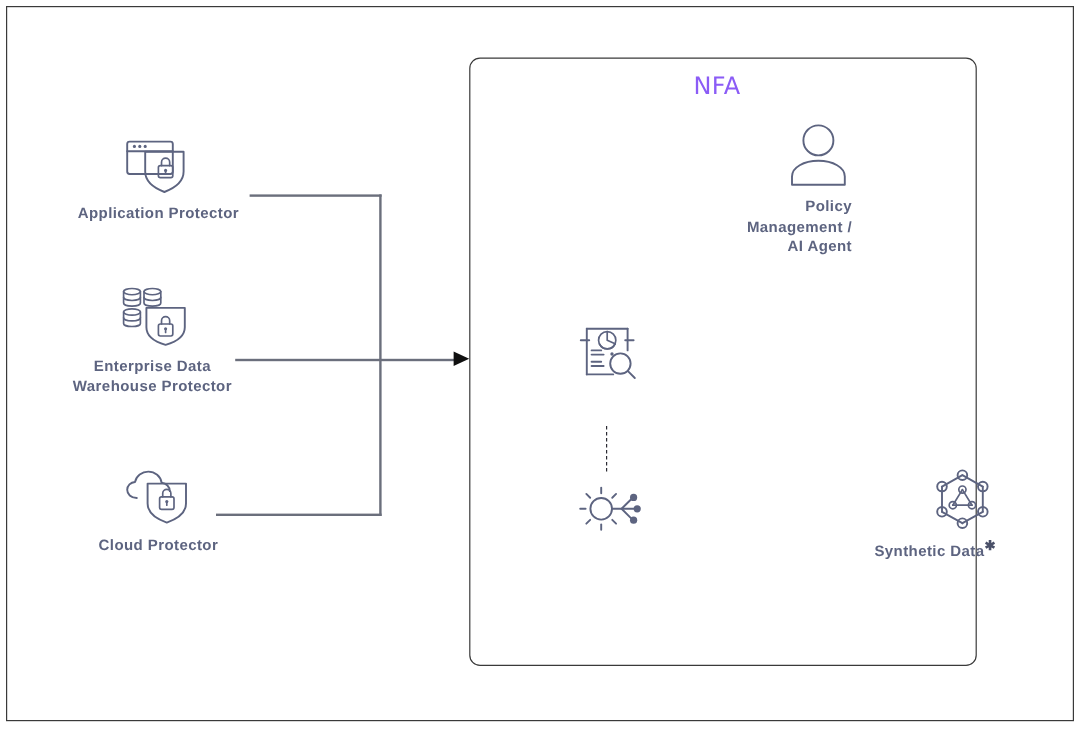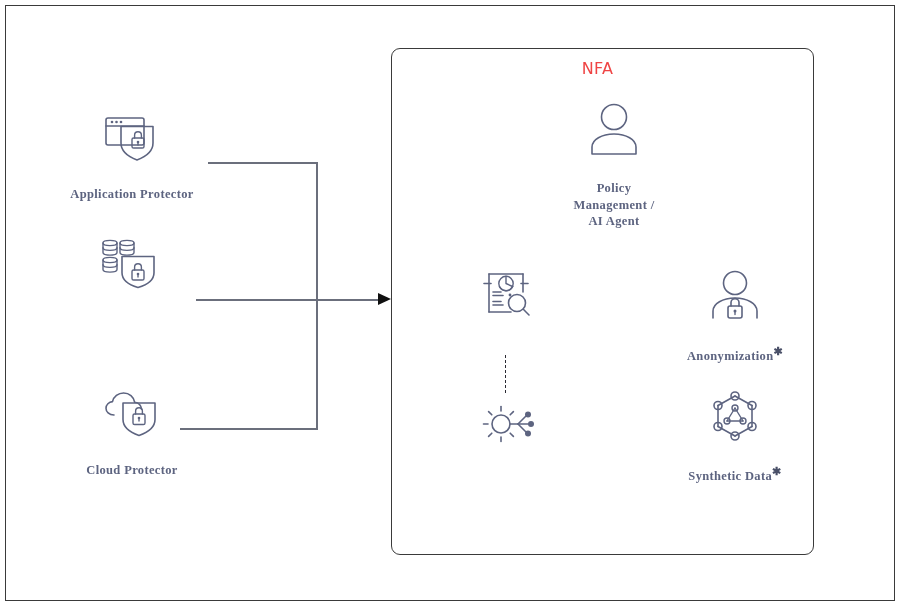--- a/index.html
+++ b/index.html
@@ -38,40 +38,40 @@
     box-sizing: border-box;
     background: #ffffff;
   }
   #nfa-title {
     position: absolute;
     left: 391px;
     top: 59px;
     width: 413px;
     text-align: center;
     font-family: "DejaVu Sans", sans-serif;
-    font-size: 16px;
+    font-size: 20px;
     font-weight: 400;
-    color: #ef4444;
+    color: #8b5cf6;
     letter-spacing: 0.3px;
   }
 
   
   .node {
     position: absolute;
     text-align: center;
   }
   .node .icon-wrap {
     display: block;
     margin: 0 auto;
     line-height: 0;
   }
   .node .node-label {
     display: block;
-    margin-top: 22px;
-    font-family: Liberation Serif, serif;
+    margin-top: 6px;
+    font-family: Liberation Sans, sans-serif;
     font-size: 12.5px;
     font-weight: bold;
     color: #5d6480;
     letter-spacing: 0.35px;
     line-height: 1.32;
     white-space: pre-line;
   }
   .node .ast {
     font-size: 13px;
     font-weight: bold;
@@ -79,25 +79,25 @@
     vertical-align: baseline;
   }
   .node.sup .ast { vertical-align: super; font-size: 11px; }
 
   
   #node-app       { left: 23px;  top: 112px; width: 218px; }
   #node-edw       { left: 18px;  top: 237px; width: 218px; }
   #node-cloud     { left: 23px;  top: 388px; width: 218px; }
 
   
-  #node-policy    { left: 518px; top: 100px; width: 192px; }
+  #node-policy    { left: 518px; top: 100px; width: 192px; text-align: right; }
   #node-discover  { left: 420px; top: 270px; width: 172px; }
   #node-anon      { left: 640px; top: 270px; width: 190px; }
   #node-semantic  { left: 420px; top: 400px; width: 178px; }
-  #node-synth     { left: 640px; top: 390px; width: 190px; }
+  #node-synth     { left: 640px; top: 390px; width: 190px; text-align: right; }
 
   
   .conn {
     position: absolute;
     background: #6b6f7c;
   }
   #conn-top-h   { left: 208px; top: 162px; width: 110px; height: 1.6px; }
   #conn-vert    { left: 316px; top: 162px; width: 1.6px; height: 268px; }
   #conn-bot-h   { left: 180px; top: 428px; width: 138px; height: 1.6px; }
   #conn-arrow-h { left: 196px; top: 299px; width: 186px; height: 1.6px; }
@@ -174,20 +174,22 @@
         <path class="icon-stroke-thin" d="M7 23 L7 32.5 C7 34 10.2 35.1 14 35.1 C17.8 35.1 21 34 21 32.5 L21 23"></path>
         <path class="icon-stroke-thin" d="M7 27.8 C7 29.3 10.2 30.4 14 30.4 C17.8 30.4 21 29.3 21 27.8"></path>
 
         <path class="icon-stroke" d="M26 22 L42 22 L42 38.5 C42 46.5 34.5 51 26 53.5 C17.5 51 10 46.5 10 38.5 L10 22 Z" transform="translate(16,-2) scale(1,0.98)"></path>
         <rect class="icon-stroke-thin" x="36" y="33" width="12" height="10" rx="1.6"></rect>
         <path class="icon-stroke-thin" d="M38.6 33 L38.6 30.2 A3.4 3.4 0 0 1 45.4 30.2 L45.4 33"></path>
         <circle class="icon-fill" cx="42" cy="37" r="1.3"></circle>
         <line class="icon-stroke-thin" x1="42" y1="37.5" x2="42" y2="40"></line>
       </svg>
     </span>
+    <span class="node-label">Enterprise Data
+Warehouse Protector</span>
   </div>
 
   <div class="node" id="node-cloud">
     <span class="icon-wrap">
       <svg width="62" height="52" viewBox="0 0 62 52">
         <path class="icon-stroke" d="M13 27 C8 27 5 23.8 5 20.2 C5 16.8 7.9 13.8 11.5 13.6 C12.6 8.6 17.2 5 22.6 5 C28.2 5 32.9 9 33.7 14.3 C37.6 14.6 40.5 17.7 40.5 21.3"></path>
         <path class="icon-stroke" d="M25 15 L41 15 L41 31.5 C41 40 33.5 44.5 25 47.5 C16.5 44.5 9 40 9 31.5 L9 15 Z" transform="translate(13,0)"></path>
         <rect class="icon-stroke-thin" x="32" y="26" width="12" height="10.5" rx="1.6"></rect>
         <path class="icon-stroke-thin" d="M34.6 26 L34.6 23.2 A3.4 3.4 0 0 1 41.4 23.2 L41.4 26"></path>
         <circle class="icon-fill" cx="38" cy="30" r="1.3"></circle>
@@ -228,33 +230,20 @@
         <circle class="icon-fill" cx="31" cy="25" r="1.4"></circle>
         <line class="icon-stroke" x1="14" y1="35" x2="24" y2="35"></line>
         <line class="icon-stroke" x1="14" y1="31.5" x2="22" y2="31.5"></line>
 
         <circle class="icon-stroke" cx="38" cy="33" r="8.5"></circle>
         <line class="icon-stroke" x1="44.3" y1="39.3" x2="50" y2="45"></line>
       </svg>
     </span>
   </div>
 
-  <div class="node sup" id="node-anon">
-    <span class="icon-wrap">
-      <svg width="56" height="52" viewBox="0 0 56 52">
-        <circle class="icon-stroke" cx="28" cy="13" r="11.5"></circle>
-        <path class="icon-stroke" d="M6 48 L6 41 C6 33.5 15.8 28 28 28 C40.2 28 50 33.5 50 41 L50 48"></path>
-        <rect class="icon-stroke" x="21" y="36" width="14" height="12" rx="2"></rect>
-        <path class="icon-stroke" d="M24 36 L24 32.6 A4 4 0 0 1 32 32.6 L32 36"></path>
-        <circle class="icon-fill" cx="28" cy="41" r="1.5"></circle>
-        <line class="icon-stroke-thin" x1="28" y1="41.5" x2="28" y2="44.5"></line>
-      </svg>
-    </span>
-    <span class="node-label"><span>Anonymization</span><span class="ast">✱</span></span>
-  </div>
 
   <div class="node" id="node-semantic">
     <span class="icon-wrap">
       <svg width="58" height="48" viewBox="0 0 58 48">
 
         <circle class="icon-stroke" cx="21" cy="24" r="9"></circle>
         <g class="icon-stroke">
           <line x1="21" y1="11" x2="21" y2="6.5"></line>
           <line x1="21" y1="37" x2="21" y2="41.5"></line>
           <line x1="8" y1="24" x2="3.5" y2="24"></line>

